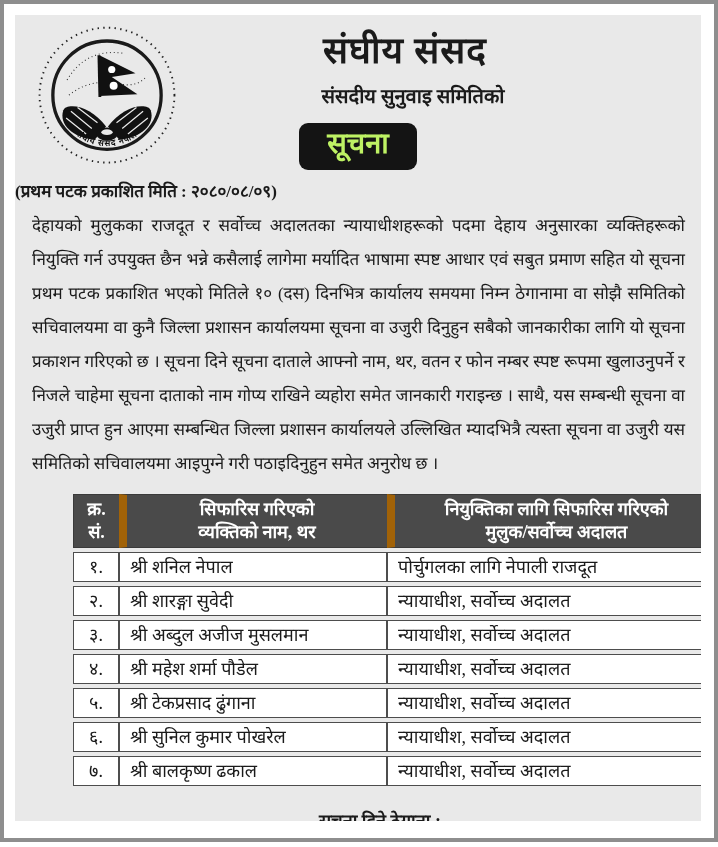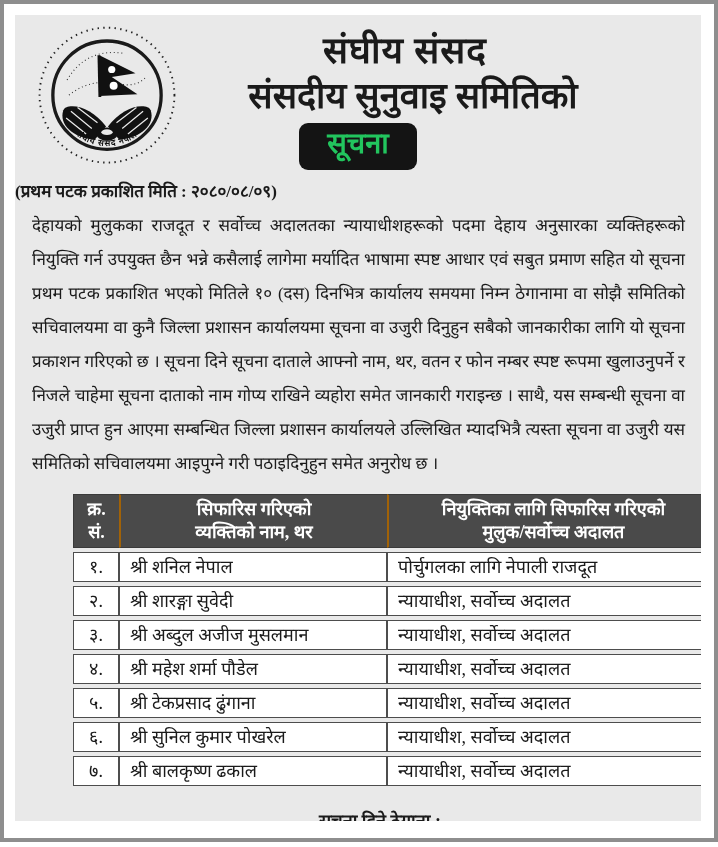--- a/index.html
+++ b/index.html
@@ -17,26 +17,26 @@
     background:#e9e9e9;overflow:hidden;
   }
   
   .header{position:relative;padding-top:10px;}
   .logo{position:absolute;left:16px;top:4px;}
   .title{
     margin:4px 16px 0 110px;text-align:center;font-size:37px;line-height:44px;
     font-weight:bold;letter-spacing:1px;
   }
   .subtitle{
-    margin:6px 0 0 110px;text-align:center;font-size:36px;line-height:34px;
+    margin:6px 0 0 110px;text-align:center;font-size:20px;line-height:34px;
     font-weight:bold;
   }
   .badge-wrap{text-align:center;margin-top:10px;}
   .badge{
-    display:inline-block;background:#141414;color:#22c55e;font-size:29px;
+    display:inline-block;background:#141414;color:#bef264;font-size:29px;
     font-weight:bold;line-height:1;padding:6px 28px 12px 28px;border-radius:9px;
   }
   .pub-date{
     font-size:17px;font-weight:bold;margin-top:9px;
   }
   
   .notice-body{
     margin:7px 16px 0 17px;font-size:17px;line-height:34px;text-align:justify;
   }
   
@@ -47,21 +47,21 @@
   table.rec col.c-sn{width:46px;}
   table.rec col.c-name{width:268px;}
   table.rec col.c-post{width:332px;}
   table.rec th{
     background:#4a4a4a;color:#ffffff;font-size:18px;font-weight:bold;
     line-height:23px;padding:3px 4px;text-align:center;
     border-top:1px solid #3a3a3a;border-bottom:1px solid #3a3a3a;
   }
   table.rec th:first-child{border-left:1px solid #3a3a3a;}
   table.rec th:last-child{border-right:1px solid #3a3a3a;}
-  table.rec th + th{border-left:2px solid #a16207;}
+  table.rec th + th{border-left:8px solid #a16207;}
   table.rec td{
     background:#ffffff;border:1px solid #4d4d4d;font-size:18px;
     padding:1px 10px;height:26px;line-height:24px;overflow:hidden;white-space:nowrap;
   }
   table.rec td.cell-sn{text-align:center;padding:1px 2px;}
   
   .footer{text-align:center;}
   .addr-label{font-size:18px;font-weight:bold;margin-top:18px;padding-left:44px;}
   .committee{font-size:28px;font-weight:bold;margin-top:6px;line-height:34px;}
   .secretariat{font-size:24px;font-weight:bold;margin-top:7px;}

